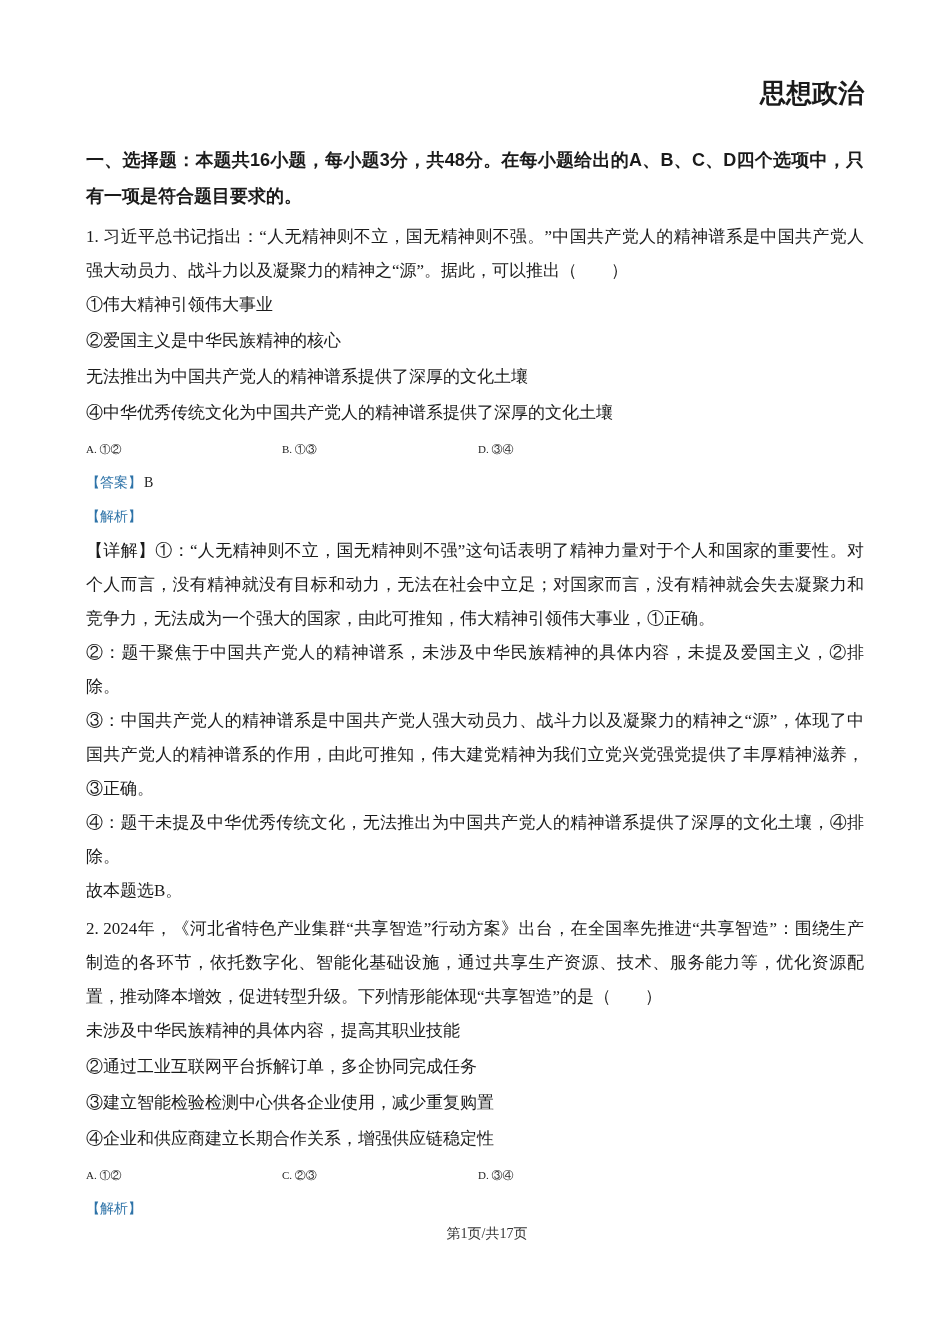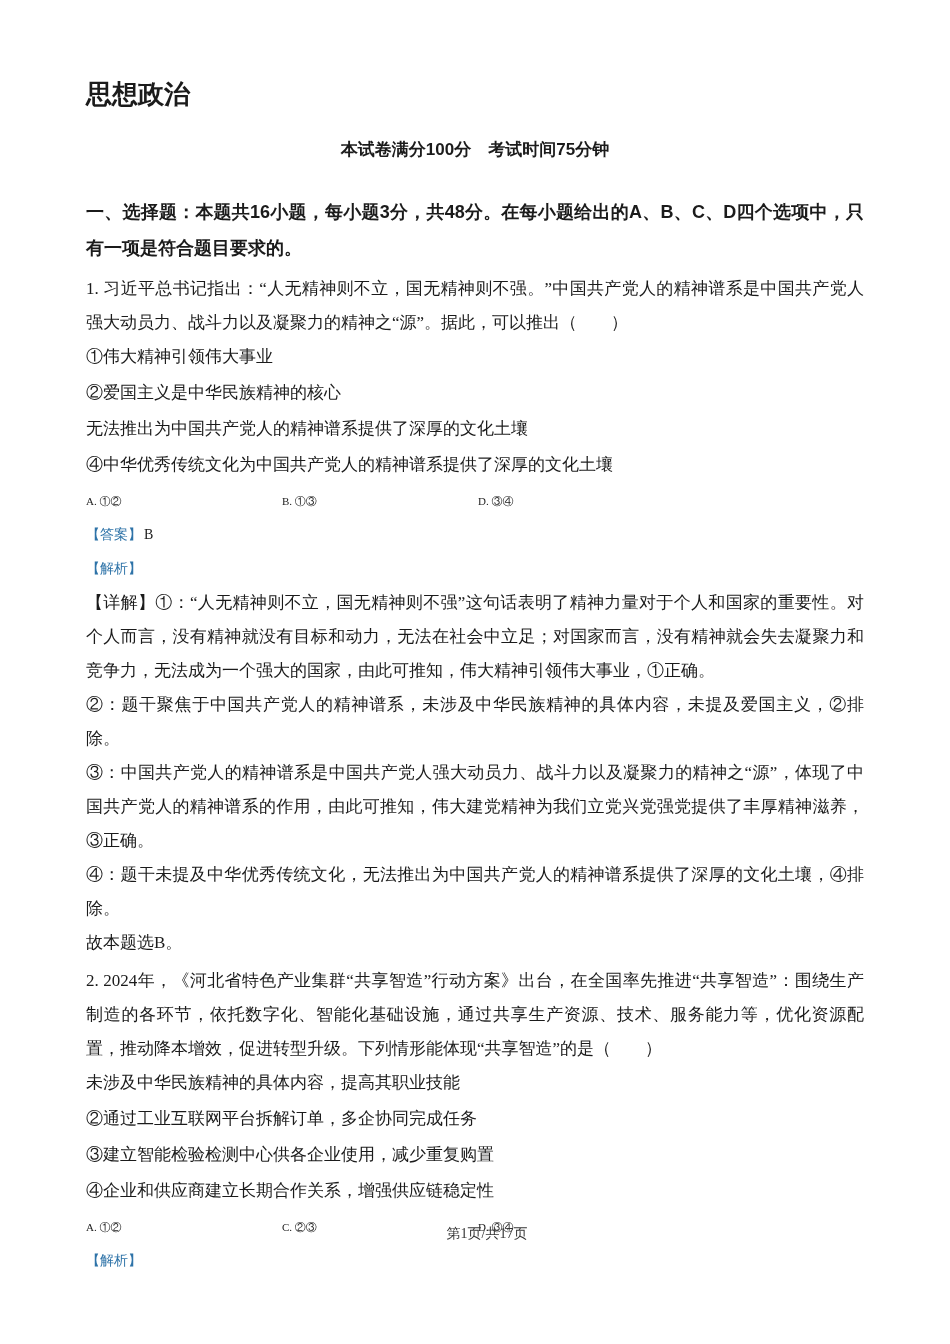--- a/index.html
+++ b/index.html
@@ -11,25 +11,25 @@
     background: #ffffff;
     color: #1b1b1b;
     font-family: "Liberation Serif", "DejaVu Serif", serif;
     overflow: hidden;
   }
   .content {
     padding: 78px 86px 0 86px;
   }
   p { margin: 0; }
   .doc-title {
-    text-align: left;
+    text-align: right;
     font-size: 26px;
     line-height: 32px;
     font-weight: bold;
-    font-family: Liberation Sans, sans-serif;
+    font-family: Liberation Serif, serif;
   }
   .doc-subtitle {
     margin-top: 28px;
     text-align: center;
     font-size: 17px;
     line-height: 24px;
     font-weight: bold;
     font-family: "Liberation Sans", "DejaVu Sans", sans-serif;
   }
   .section-heading {
@@ -81,21 +81,20 @@
     font-family: "Liberation Serif", "DejaVu Serif", serif;
   }
 </style>
 </head>
 <body>
 
 <div class="page">
   <div class="content">
 
     <p class="doc-title">思想政治</p>
-    <p class="doc-subtitle">本试卷满分100分　考试时间75分钟</p>
     <p class="section-heading">一、选择题：本题共16小题，每小题3分，共48分。在每小题给出的A、B、C、D四个选项中，只有一项是符合题目要求的。</p>
 
     <section>
       <p class="para stem-q1">1. 习近平总书记指出：“人无精神则不立，国无精神则不强。”中国共产党人的精神谱系是中国共产党人强大动员力、战斗力以及凝聚力的精神之“源”。据此，可以推出（　　）</p>
       <p class="item">①伟大精神引领伟大事业</p>
       <p class="item">②爱国主义是中华民族精神的核心</p>
       <p class="item">无法推出为中国共产党人的精神谱系提供了深厚的文化土壤</p>
       <p class="item">④中华优秀传统文化为中国共产党人的精神谱系提供了深厚的文化土壤</p>
       <div class="choices">
         <span>A. ①②</span>

